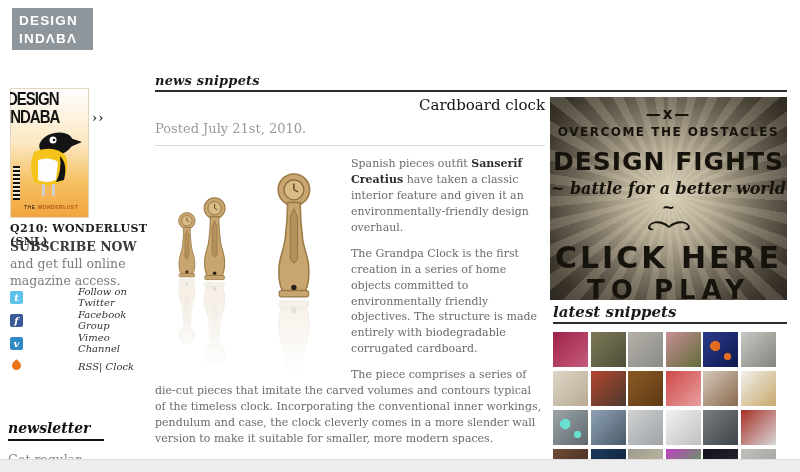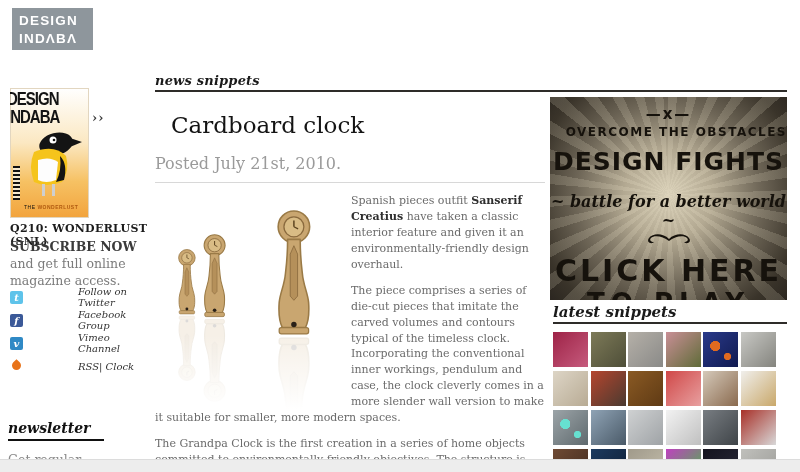--- a/index.html
+++ b/index.html
@@ -65,42 +65,42 @@
     border-bottom:2px solid #111;padding:0 14px 3px 0;
   }
   .newsletter .nl-body{margin-top:9px;font-size:12.5px;color:#8a8a8a;line-height:20px;}
   
   .section-label{
     position:absolute;left:155px;top:73px;font-weight:bold;font-style:italic;
     font-size:13px;color:var(--heading_text);letter-spacing:.2px;
   }
   .top-rule{position:absolute;left:155px;top:90px;width:632px;height:2px;background:var(--rule_dark);}
   .article{position:absolute;left:155px;top:96px;width:390px;}
-  .article h1{margin:16px;font-size:23px;font-weight:normal;color:#141414;}
-  .posted{margin-top:13px;font-size:16px;color:var(--muted_text);}
+  .article h1{margin:0;font-size:15px;font-weight:normal;color:#141414;text-align:right;}
+  .posted{margin-top:7px;font-size:13px;color:var(--muted_text);}
   .thin-rule{margin-top:9px;border:0;border-top:1px solid var(--rule_light);height:0;}
   .content{margin-top:2px;}
   .clock-img{float:left;width:190px;height:214px;margin:2px 6px 0 0;background:#fff;}
   .content p{margin:10px 0 0 0;font-size:11px;line-height:1.45;color:var(--body_text);}
   .content p:first-child{margin-top:8px;}
   .content .lnk{font-weight:bold;color:#2e2e2e;cursor:pointer;}
   
   .ad{
     position:absolute;left:550px;top:97px;width:237px;height:203px;cursor:pointer;
     background:radial-gradient(circle at 50% 48%, var(--ad_center) 0%, #b3a992 28%, var(--ad_mid) 58%, #3a342a 85%, var(--ad_edge) 100%);
     background:
       repeating-conic-gradient(from 0deg at 50% 48%, rgba(245,236,210,.16) 0deg 5deg, rgba(0,0,0,0) 5deg 11deg),
       radial-gradient(circle at 50% 48%, var(--ad_center) 0%, #b3a992 28%, var(--ad_mid) 58%, #3a342a 85%, var(--ad_edge) 100%);
     text-align:center;color:var(--ad_text);overflow:hidden;
     font-family:"DejaVu Sans", sans-serif;
   }
   .ad .x{margin-top:8px;font-weight:bold;font-size:15px;letter-spacing:2px;}
-  .ad .l1{margin-top:2px;font-weight:bold;font-size:12px;letter-spacing:1.5px;text-align:right;}
+  .ad .l1{margin-top:2px;font-weight:bold;font-size:12px;letter-spacing:1.5px;}
   .ad .l2{margin-top:8px;font-weight:bold;font-size:25px;letter-spacing:1px;}
-  .ad .l3{margin-top:16px;font-family:"DejaVu Serif",serif;font-style:italic;font-weight:bold;font-size:16px;}
+  .ad .l3{margin-top:3px;font-family:"DejaVu Serif",serif;font-style:italic;font-weight:bold;font-size:16px;}
   .ad .cta1{margin-top:4px;font-weight:bold;font-size:30px;letter-spacing:3px;}
   .ad .cta2{font-weight:bold;font-size:26px;letter-spacing:6px;}
   .latest-label{
     position:absolute;left:553px;top:303px;font-weight:bold;font-style:italic;
     font-size:15px;color:var(--heading_text);
   }
   .latest-rule{position:absolute;left:553px;top:322px;width:234px;height:2px;background:var(--rule_dark);}
   .grid{
     position:absolute;left:553px;top:332px;width:223px;
     display:grid;grid-template-columns:repeat(6,35px);grid-auto-rows:35px;
@@ -219,22 +219,22 @@
           <use href="#gclock" transform="translate(0,240) scale(1,-1)" opacity="0.16"></use>
         </g>
         <g transform="translate(120,15) scale(1.05)">
           <use href="#gclock"></use>
           <use href="#gclock" transform="translate(0,240) scale(1,-1)" opacity="0.16"></use>
         </g>
         <rect x="0" y="140" width="190" height="74" fill="url(#fade)"></rect>
       </svg>
     </div>
     <p><span>Spanish pieces outfit </span><span class="lnk">Sanserif Creatius</span><span> have taken a classic interior feature and given it an environmentally-friendly design overhaul.</span></p>
+    <p>The Grandpa Clock is the first creation in a series of home objects committed to environmentally friendly objectives. The structure is made entirely with biodegradable corrugated cardboard.</p>
     <p>The piece comprises a series of die-cut pieces that imitate the carved volumes and contours typical of the timeless clock. Incorporating the conventional inner workings, pendulum and case, the clock cleverly comes in a more slender wall version to make it suitable for smaller, more modern spaces.</p>
-    <p>The Grandpa Clock is the first creation in a series of home objects committed to environmentally friendly objectives. The structure is made entirely with biodegradable corrugated cardboard.</p>
     <p>Targeting a generation for whom social and environmental values are on par with factors like aesthetics, ergonomics and functionality, the Grandpa Clock</p>
   </div>
 </div>
 
 <div class="ad">
   <div class="x">—x—</div>
   <div class="l1">OVERCOME THE OBSTACLES</div>
   <div class="l2">DESIGN FIGHTS</div>
   <div class="l3">~ battle for a better world ~</div>
   <svg width="52" height="12" viewBox="0 0 52 12" style="margin-top:2px">

